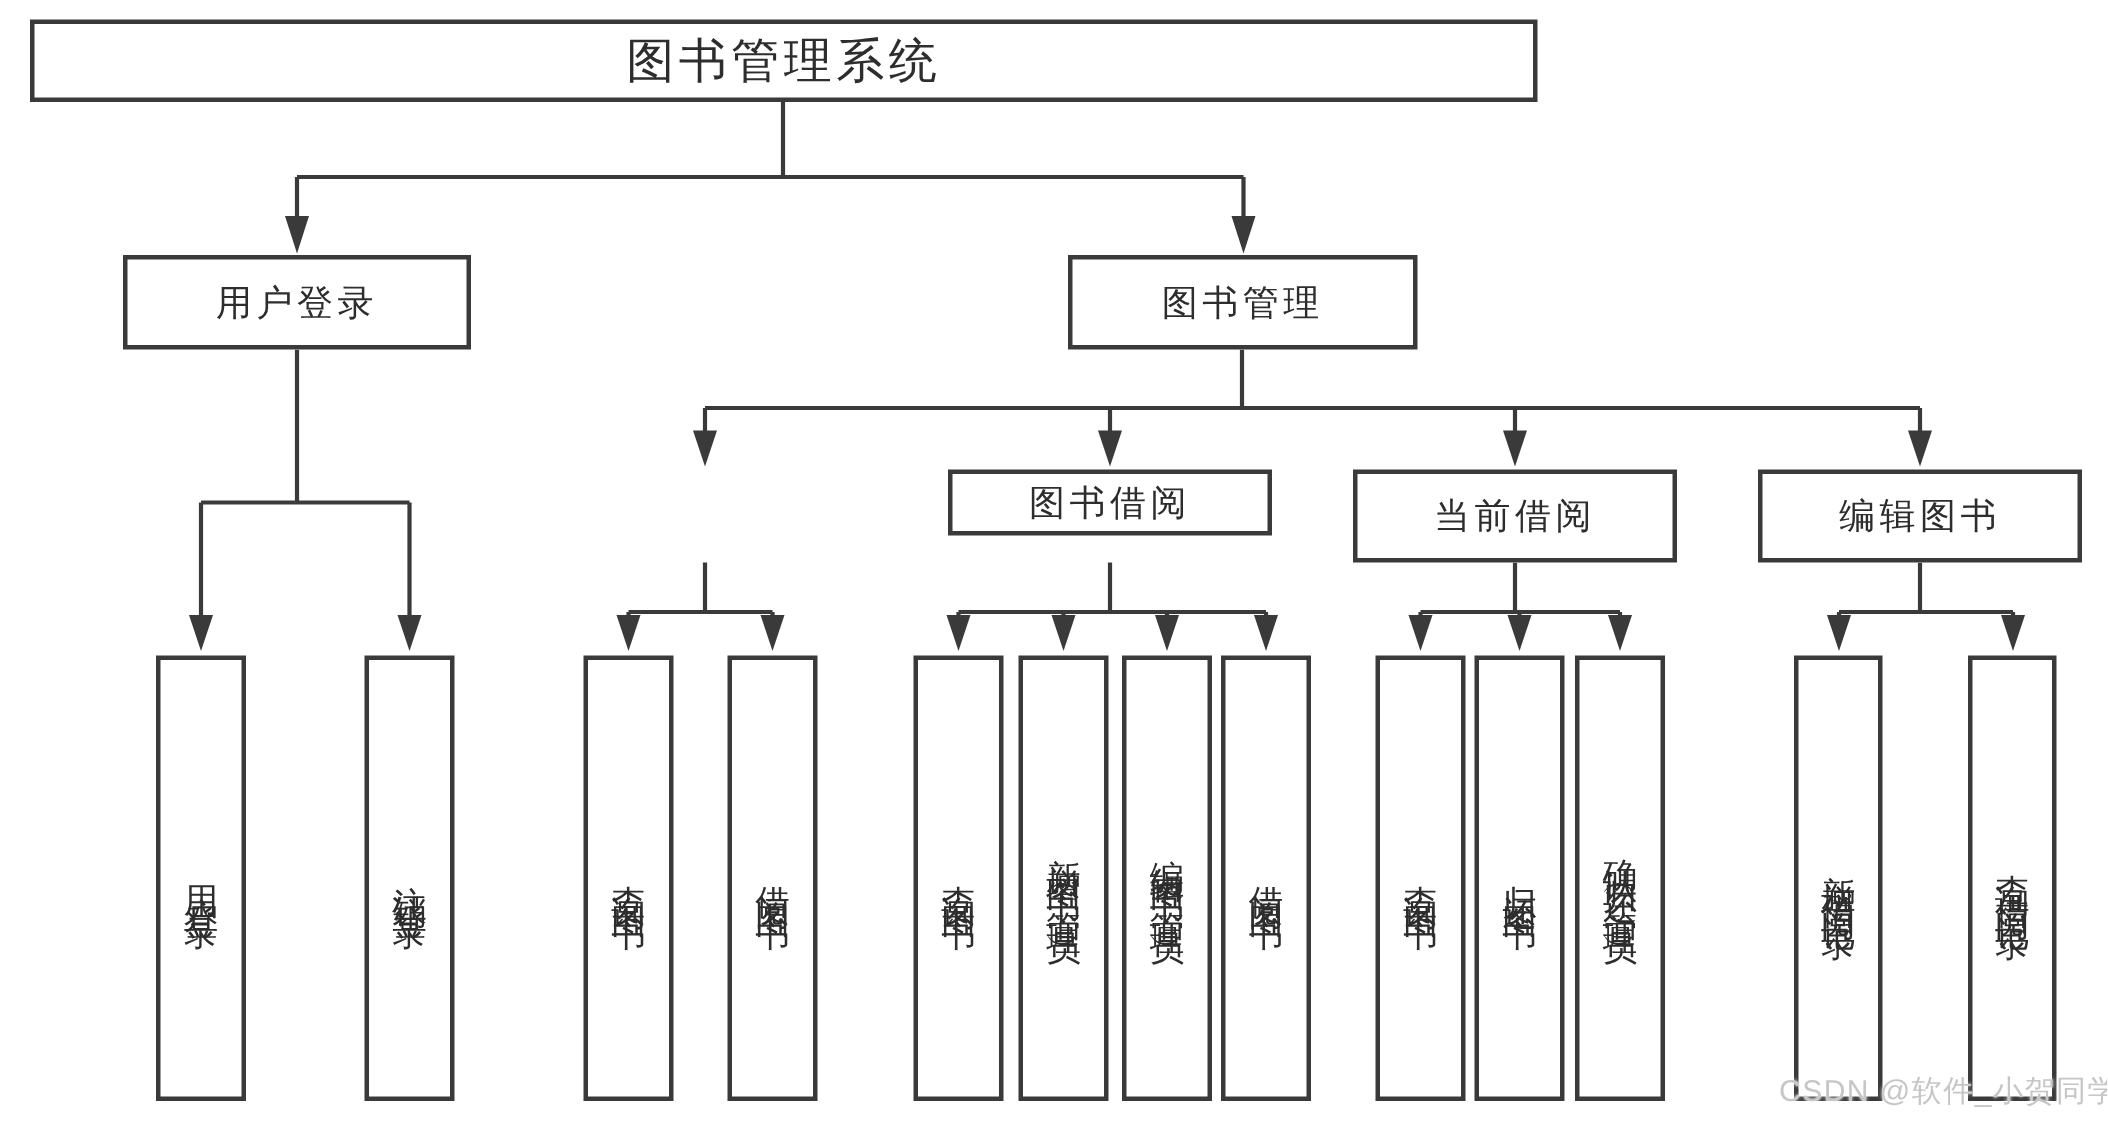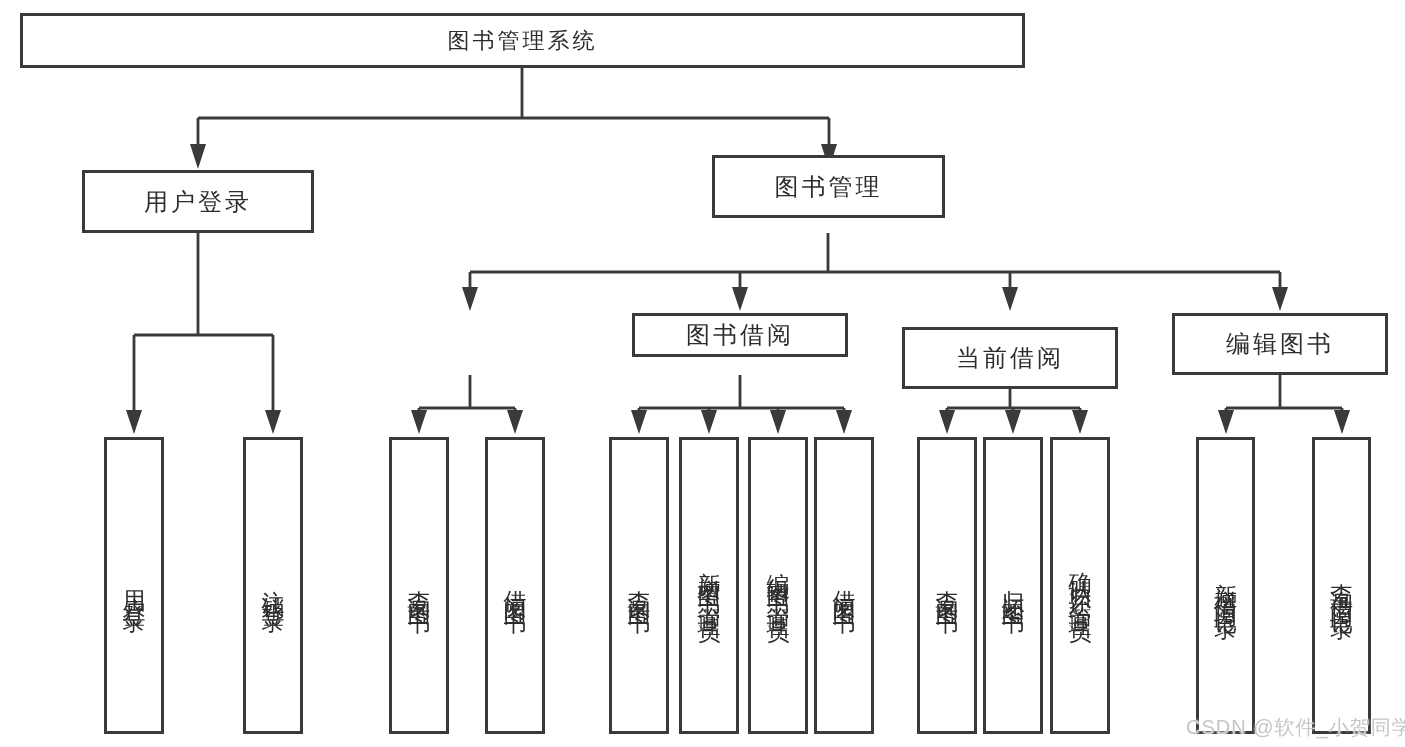--- a/index.html
+++ b/index.html
@@ -20,21 +20,21 @@
     position:absolute;
     box-sizing:border-box;
     border:3px solid var(--line);
     background:#fff;
     display:flex;
     align-items:center;
     justify-content:center;
     z-index:1;
   }
   .hlabel{
-    font-size:22px;
+    font-size:32px;
     letter-spacing:3px;
     white-space:nowrap;
   }
   .node.lv2 .hlabel,.node.lv3 .hlabel{font-size:24px;}
   .vbox{
     width:60px;
     top:437px;
     height:297px;
   }
   .vlabel{
@@ -102,28 +102,28 @@
     </g>
   </svg>
 
   <div class="node" style="left:20px;top:13px;width:1005px;height:55px">
     <span class="hlabel">图书管理系统</span>
   </div>
 
   <div class="node lv2" style="left:82px;top:170px;width:232px;height:63px">
     <span class="hlabel">用户登录</span>
   </div>
-  <div class="node lv2" style="left:712px;top:155px;width:233px;height:63px">
+  <div class="node lv2" style="left:712px;top:170px;width:233px;height:63px">
     <span class="hlabel">图书管理</span>
   </div>
 
   <div class="node lv3" style="left:632px;top:313px;width:216px;height:44px">
     <span class="hlabel">图书借阅</span>
   </div>
-  <div class="node lv3" style="left:902px;top:327px;width:216px;height:62px">
+  <div class="node lv3" style="left:902px;top:313px;width:216px;height:62px">
     <span class="hlabel">当前借阅</span>
   </div>
   <div class="node lv3" style="left:1172px;top:313px;width:216px;height:62px">
     <span class="hlabel">编辑图书</span>
   </div>
 
   <div class="node vbox" style="left:104px">
     <span class="vlabel">用户登录</span>
   </div>
   <div class="node vbox" style="left:243px">

